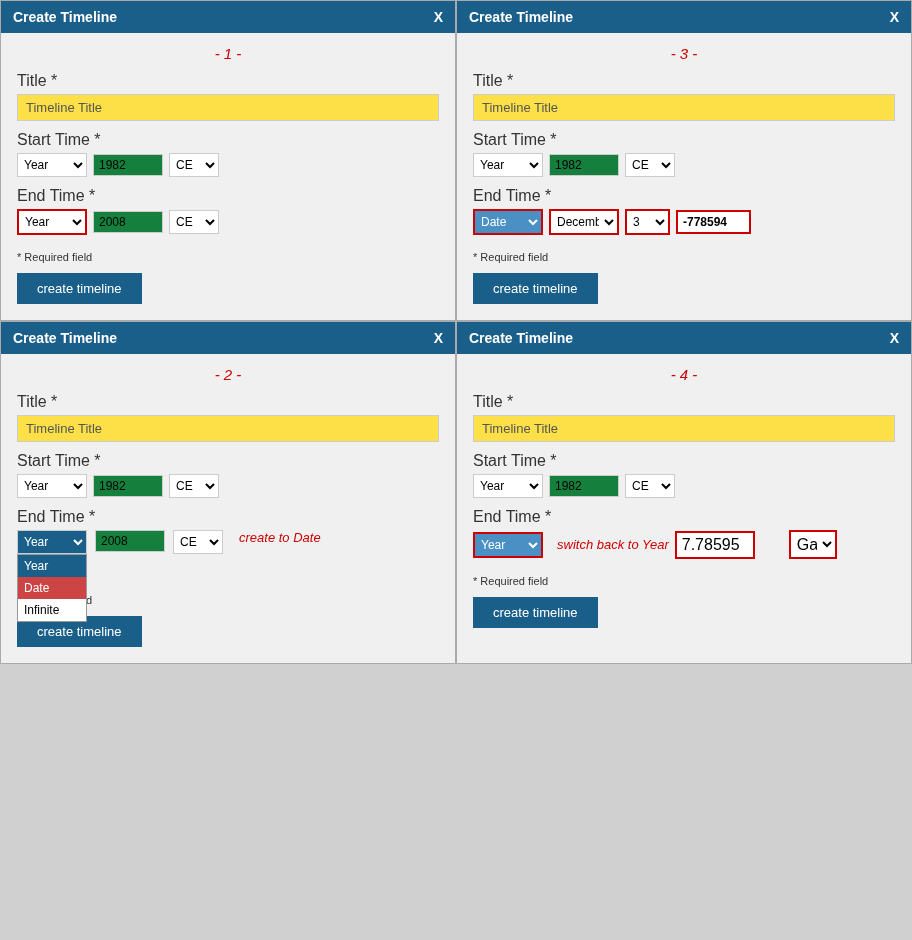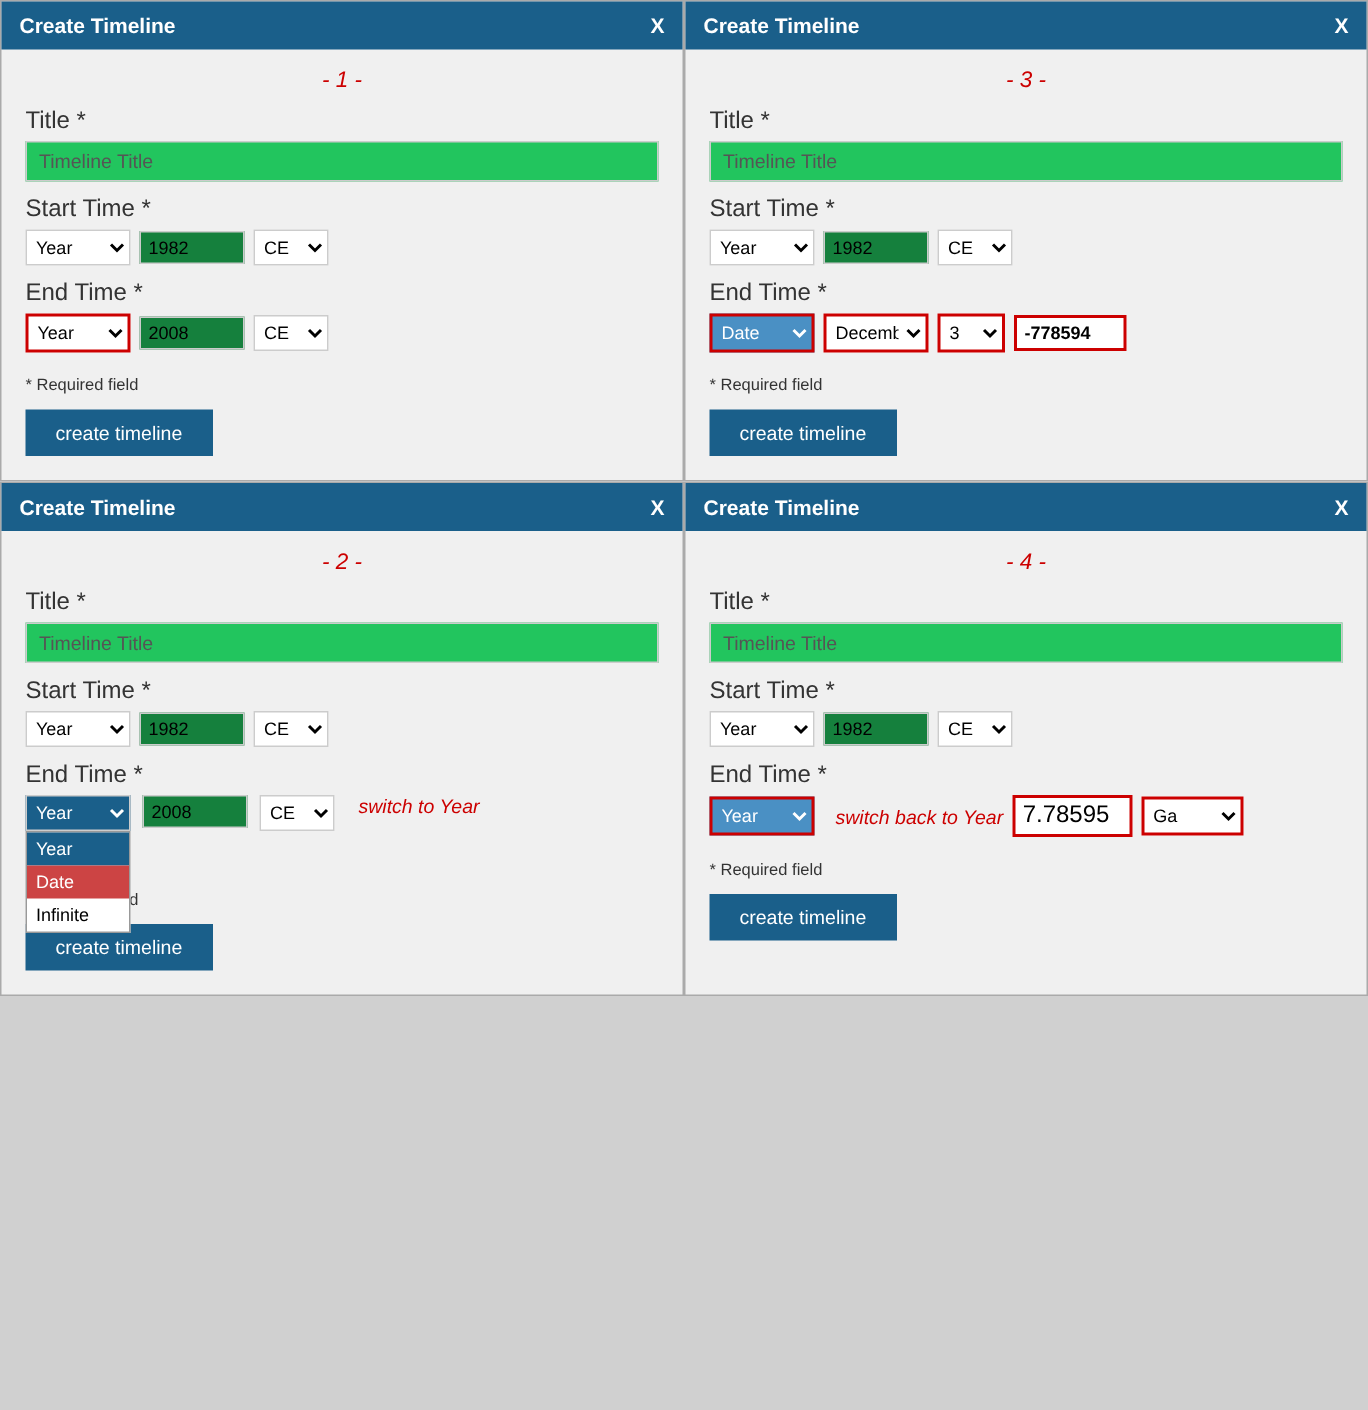--- a/index.html
+++ b/index.html
@@ -51,21 +51,21 @@
     .field-label {
       font-size: 16px;
       color: #333;
       margin-bottom: 4px;
       margin-top: 10px;
     }
     .title-input {
       width: 100%;
       padding: 5px 8px;
       border: 1px solid #ccc;
-      background: #22c55e;
+      background: #fde047;
       font-size: 13px;
       color: #555;
     }
     .time-row {
       display: flex;
       align-items: center;
       gap: 6px;
       margin-top: 4px;
     }
     select {
@@ -217,21 +217,21 @@
           <div style="position:absolute; top:100%; left:0; background:white; border:1px solid #999; z-index:10; width:70px;">
             <div style="padding:4px 6px; font-size:12px; background:#1a5f8a; color:white; cursor:pointer;">Year</div>
             <div style="padding:4px 6px; font-size:12px; background:#cc4444; color:white; cursor:pointer;">Date</div>
             <div style="padding:4px 6px; font-size:12px; cursor:pointer;">Infinite</div>
           </div>
         </div>
         <input class="year-input" type="text" value="2008" style="margin-top: 0px;">
         <select class="select-ce">
           <option>CE</option>
         </select>
-        <span class="switch-label">switch to Year</span>
+        <span class="switch-label">create to Date</span>
       </div>
       <div class="required-text" style="margin-top:40px;">* Required field</div>
       <button class="create-btn">create timeline</button>
     </div>
   </div>
 
   <div class="panel">
     <div class="panel-header">
       <span>Create Timeline</span>
       <span class="panel-close">X</span>
@@ -250,21 +250,21 @@
           <option>CE</option>
         </select>
       </div>
       <div class="field-label">End Time *</div>
       <div class="time-row">
         <select style="width:70px; border:2px solid #cc0000; background:#4a90c4; color:white;">
           <option style="background:white;color:black;">Year</option>
         </select>
         <span class="switch-label">switch back to Year</span>
         <input style="width: 80px; padding: 3px 5px; border: 2px solid rgb(204, 0, 0); font-size: 16px;" type="text" value="7.78595">
-        <select style="width:68px; border:2px solid #cc0000; font-size:12px;">
+        <select style="width:48px; border:2px solid #cc0000; font-size:16px;margin-left:28px;">
           <option>Ga</option>
         </select>
       </div>
       <div class="required-text">* Required field</div>
       <button class="create-btn">create timeline</button>
     </div>
   </div>
 
 </div>
 

